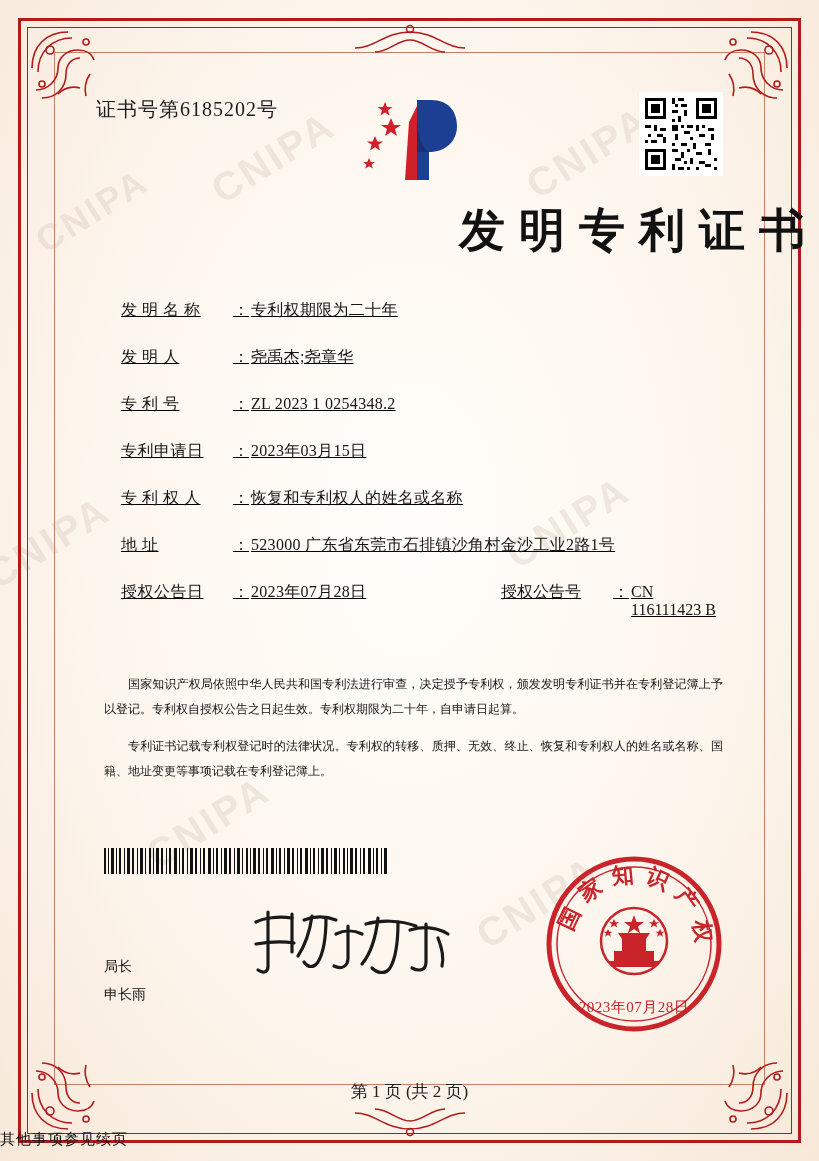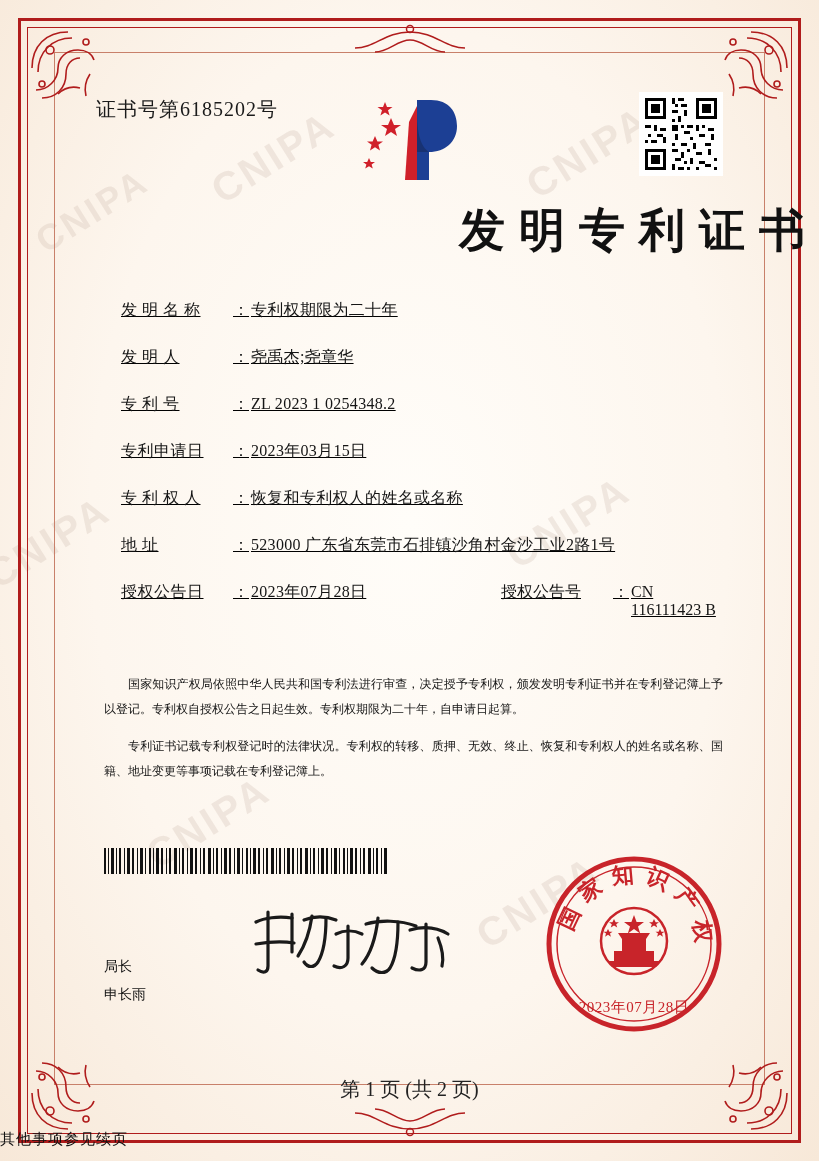--- a/index.html
+++ b/index.html
@@ -232,21 +232,21 @@
     font-size: 15px;
     color: #c8242a;
     letter-spacing: 0.5px;
   }
 
   .page-num {
     position: absolute;
     left: 0; right: 0;
     bottom: 58px;
     text-align: center;
-    font-size: 20px;
+    font-size: 17px;
     color: #222;
   }
   .footer-note {
     position: absolute;
     left: 0; right: 0;
     bottom: 12px;
     text-align: left;
     font-size: 15px;
     color: #111;
     letter-spacing: 1px;

